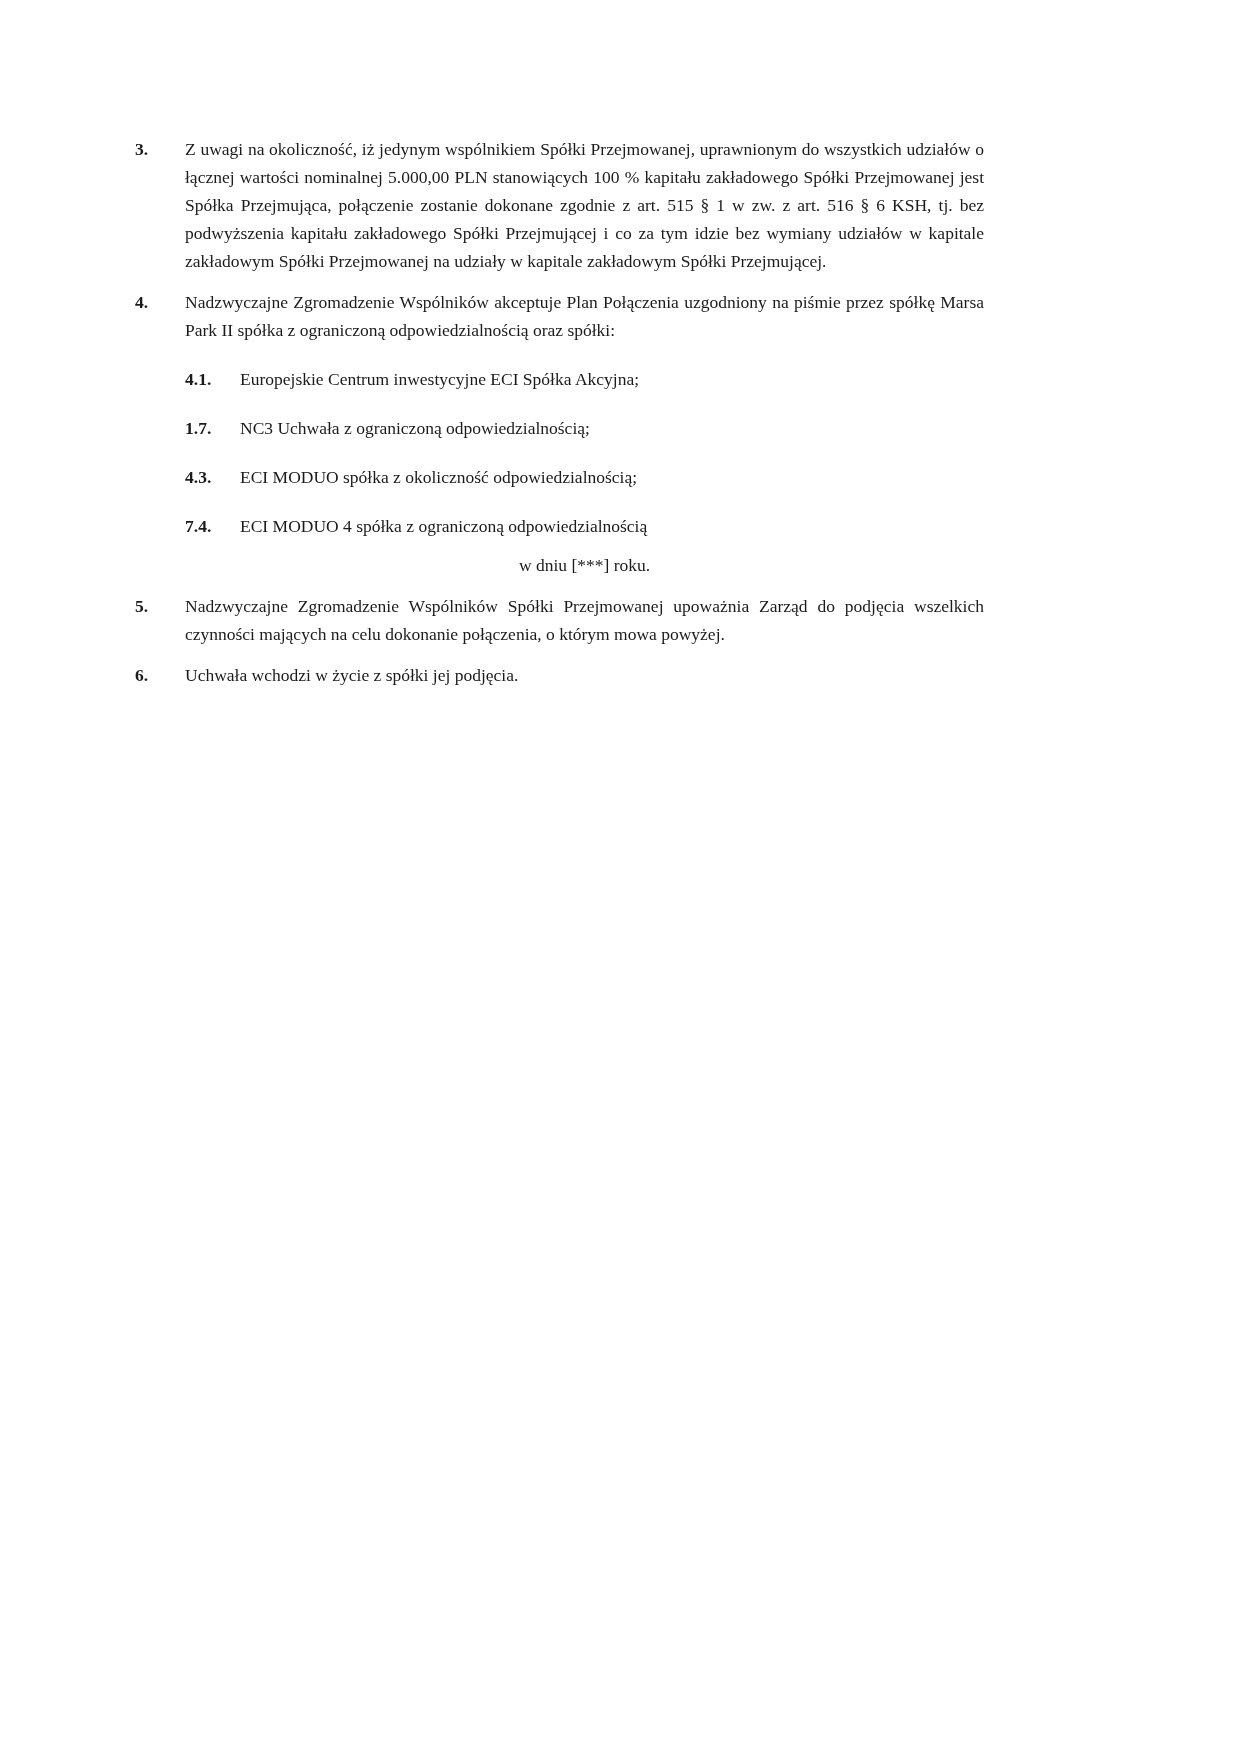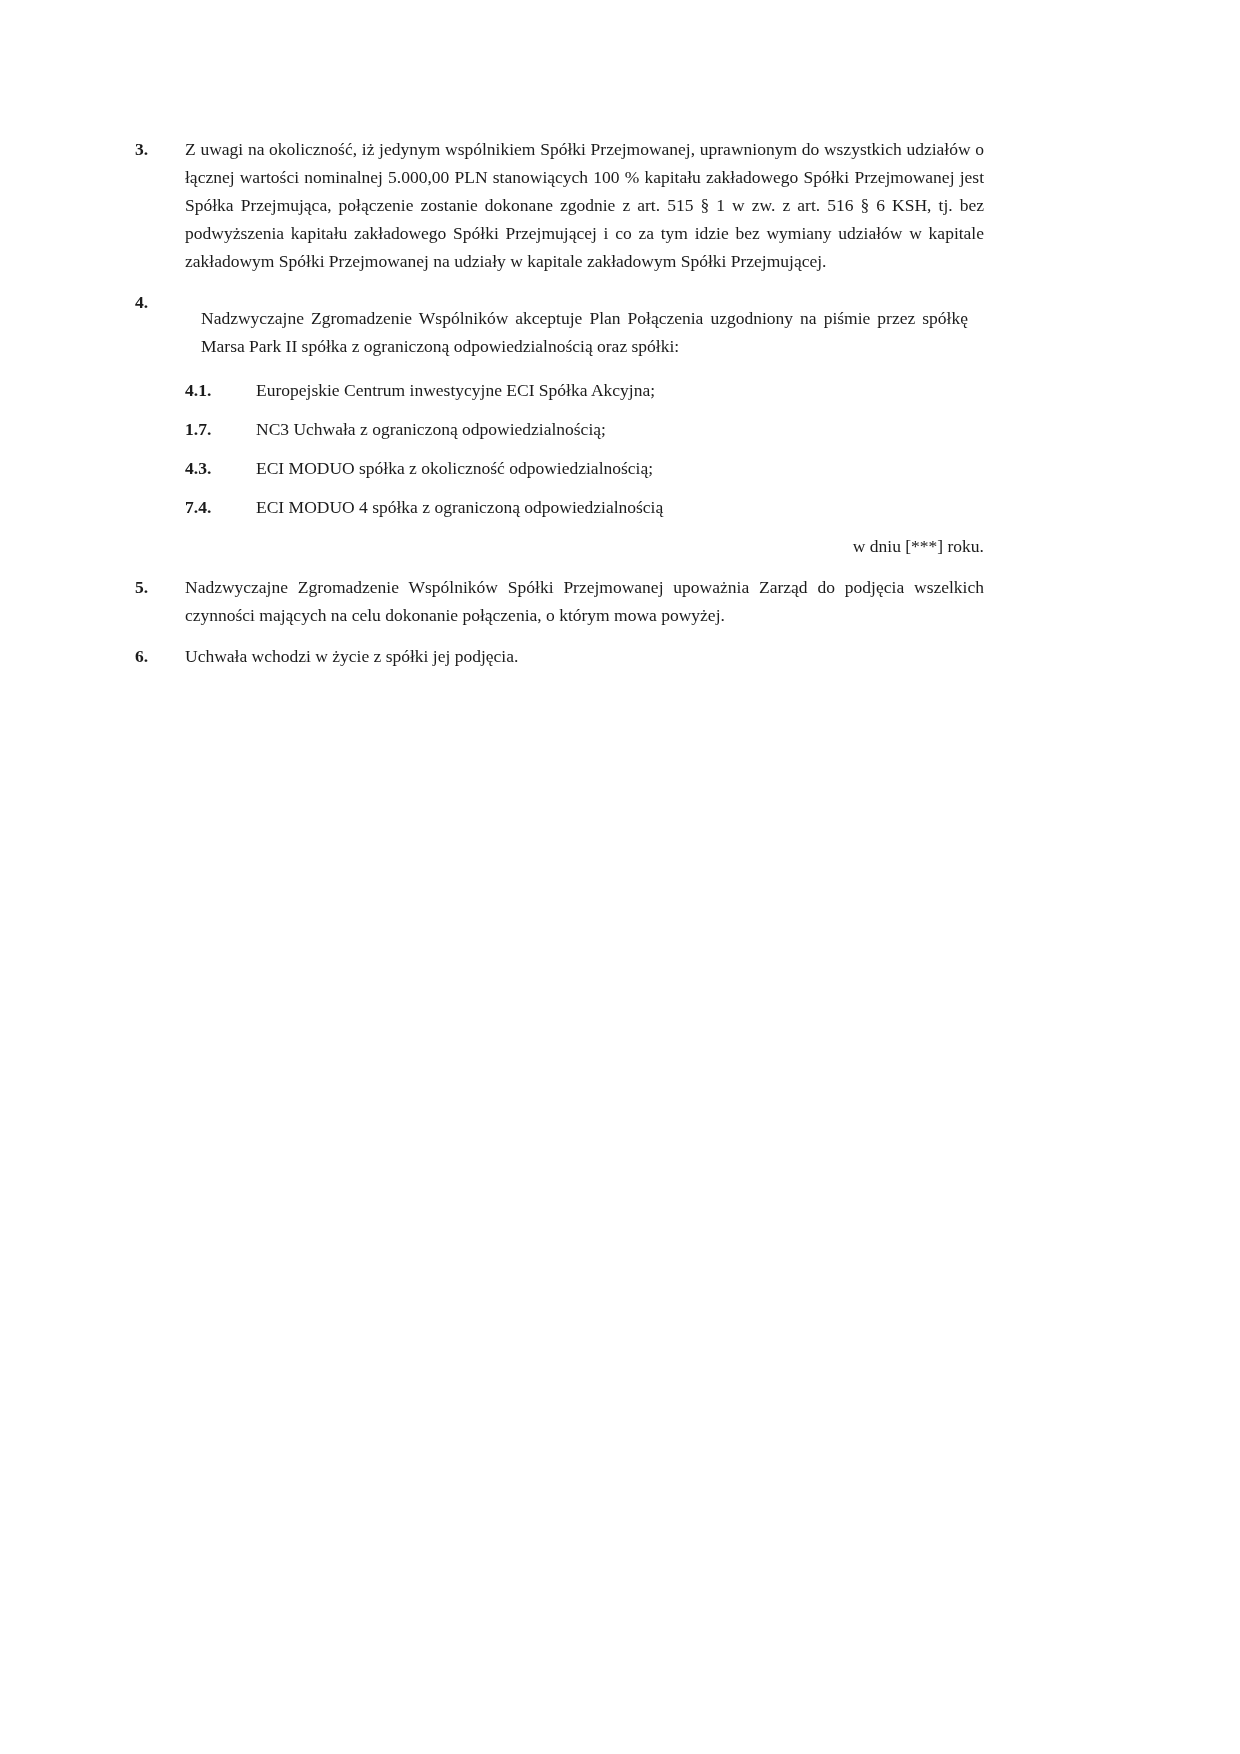--- a/index.html
+++ b/index.html
@@ -31,40 +31,39 @@
   }
   .item-num {
     flex: 0 0 50px;
     font-weight: 700;
   }
   .item-body {
     flex: 1 1 auto;
     text-align: justify;
   }
   .item-intro {
-    margin: 16px;
+    margin: 0;
     text-align: justify;
   }
   .sub-item {
     display: flex;
     align-items: flex-start;
-    margin-top: 11px;
-    gap: 16px;
+    margin-top: 21px;
   }
   .sub-num {
     flex: 0 0 55px;
     font-weight: 700;
   }
   .sub-text {
     flex: 1 1 auto;
     text-align: left;
   }
   .item-trailing {
     margin: 11px 0 0 0;
-    text-align: right;
+    text-align: center;
   }
 </style>
 </head>
 <body>
 
 <div class="page">
 
   <section class="item">
     <div class="item-num">3.</div>
     <div class="item-body">Z uwagi na okoliczność, iż jedynym wspólnikiem Spółki Przejmowanej, uprawnionym do wszystkich udziałów o łącznej wartości nominalnej 5.000,00 PLN stanowiących 100 % kapitału zakładowego Spółki Przejmowanej jest Spółka Przejmująca, połączenie zostanie dokonane zgodnie z art. 515 § 1 w zw. z art. 516 § 6 KSH, tj. bez podwyższenia kapitału zakładowego Spółki Przejmującej i co za tym idzie bez wymiany udziałów w kapitale zakładowym Spółki Przejmowanej na udziały w kapitale zakładowym Spółki Przejmującej.</div>

